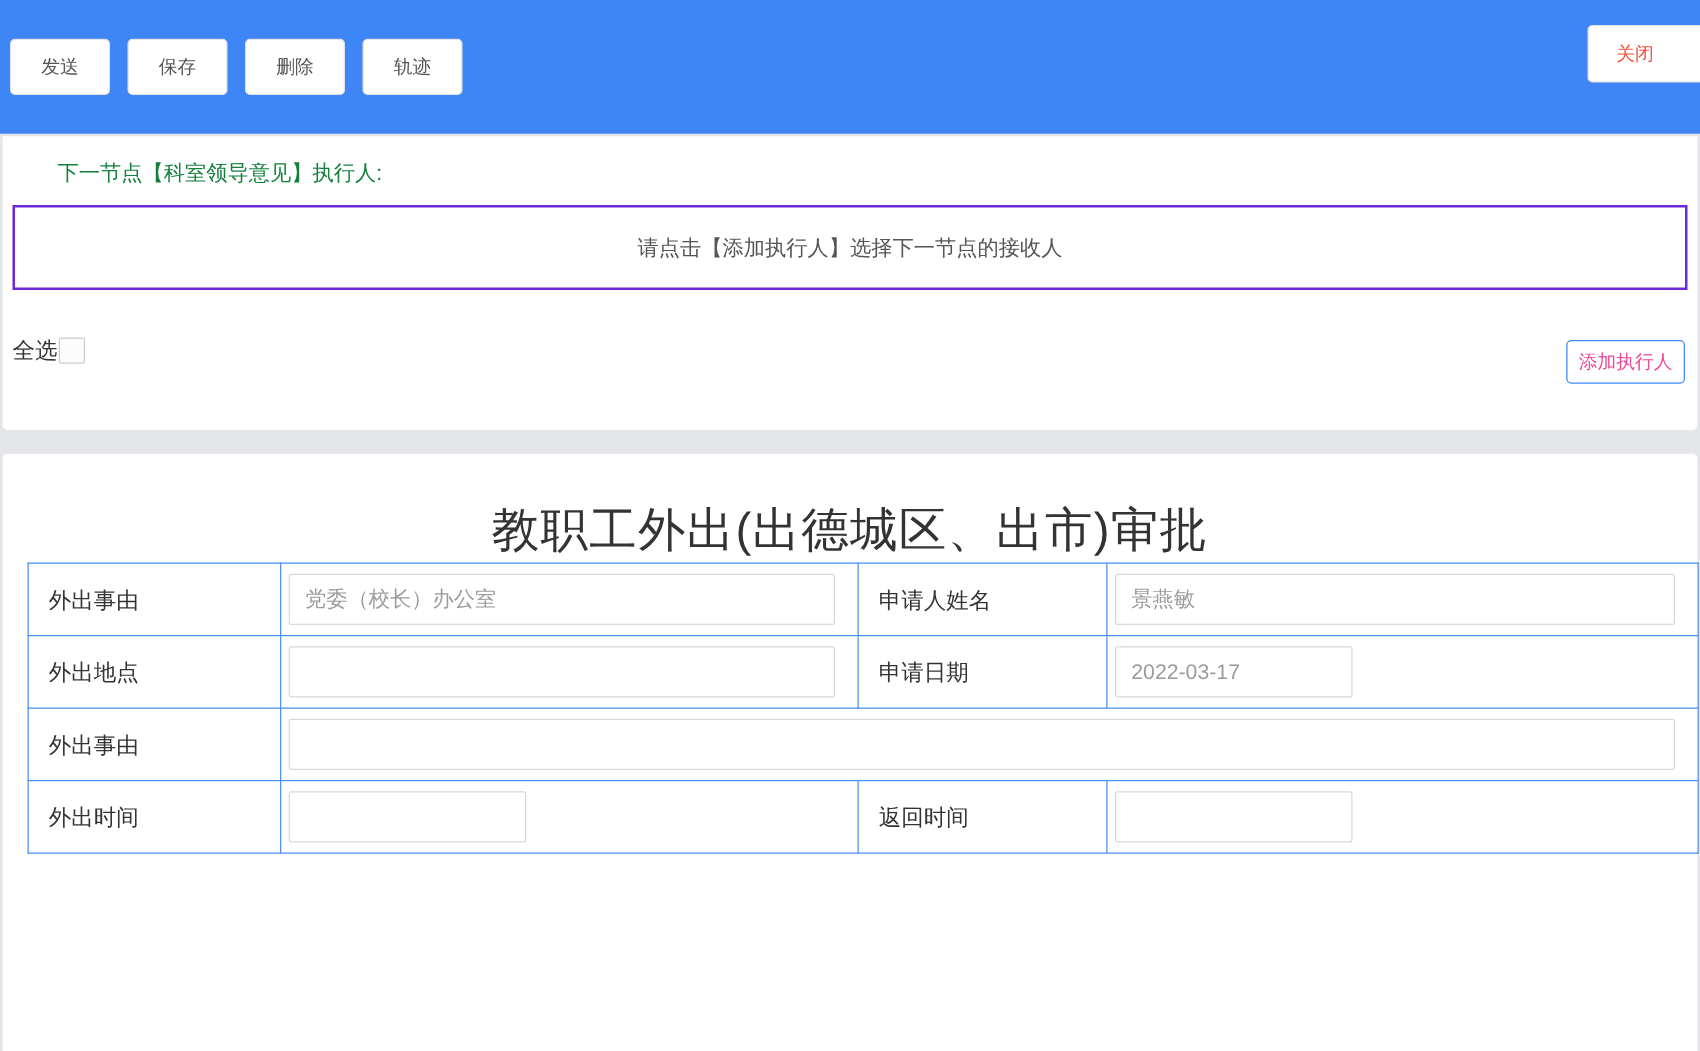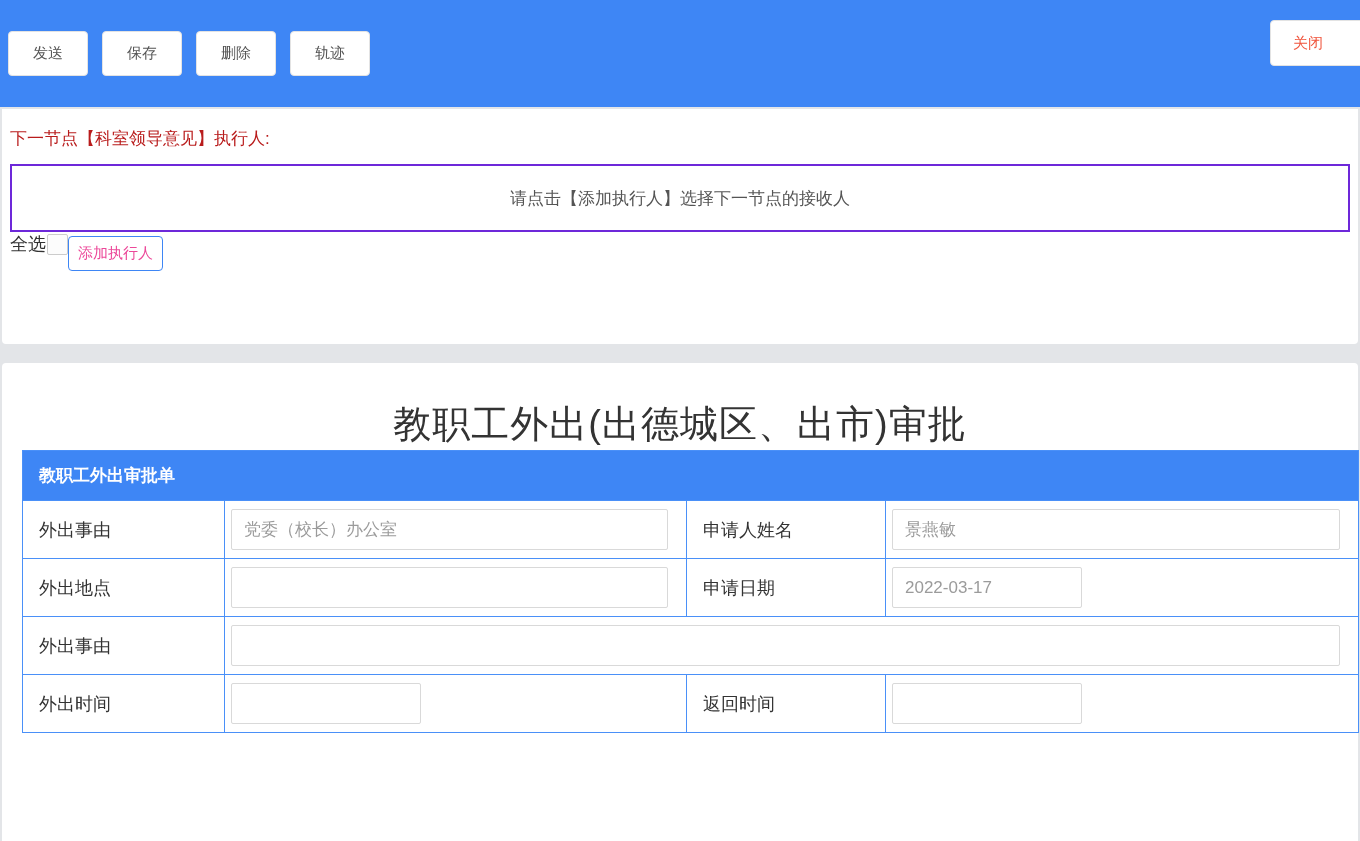--- a/index.html
+++ b/index.html
@@ -20,25 +20,25 @@
 
   
   .panel { background:#fff; margin:0 2px; }
   .panel1 { margin-top:2px; height:235px; border-radius:0 0 4px 4px;
     padding:18px 8px 0 8px; }
   .gap { height:19px; }
   .panel2 { height:560px; border-radius:4px 4px 0 0;
     padding:36px 0 0 20px; }
 
   
-  .nn-title { font-size:17px; color:#b91c1c; }
+  .nn-title { font-size:17px; color:#15803d;margin-left:36px; }
   .nn-box { margin-top:14px; height:68px; border:2px solid #6d28d9;
     background:#fff; display:flex; align-items:center; justify-content:center;
     font-size:17px; color:#555; }
-  .nn-row { display:flex; 
+  .nn-row { margin-top:36px; display:flex; justify-content:space-between;
     align-items:flex-start; padding-right:2px; }
   .select-all { display:flex; align-items:center; font-size:18px; color:#333; }
   .select-all input { appearance:none; -webkit-appearance:none; width:21px; height:21px;
     border:1px solid #ccc; border-radius:2px; background:#fcfcfc; margin-left:1px;
     cursor:pointer; }
   .add-btn { margin-top:4px; margin-right:0; height:35px; padding:0 9px;
     background:#fff; border:1px solid #3e86f5; border-radius:4px;
     font-size:15px; color:#ec4899; cursor:pointer; font-family:inherit; }
 
   
@@ -98,23 +98,20 @@
 
 
   <table class="sheet">
     <colgroup>
         <col style="width:202px">
         <col style="width:462px">
         <col style="width:199px">
         <col style="width:473px">
       </colgroup>
     <tbody>
-        <tr>
-      <th class="sheet-head" colspan="4">教职工外出审批单</th>
-    </tr>
     <tr>
       <td class="lbl">外出事由</td>
       <td class="inp-cell"><input class="inp full gray" value="党委（校长）办公室" style=""></td>
       <td class="lbl">申请人姓名</td>
       <td class="inp-cell"><input class="inp full gray" value="景燕敏" style=""></td>
     </tr>
     <tr>
       <td class="lbl">外出地点</td>
       <td class="inp-cell"><input class="inp full" value="" style=""></td>
       <td class="lbl">申请日期</td>

